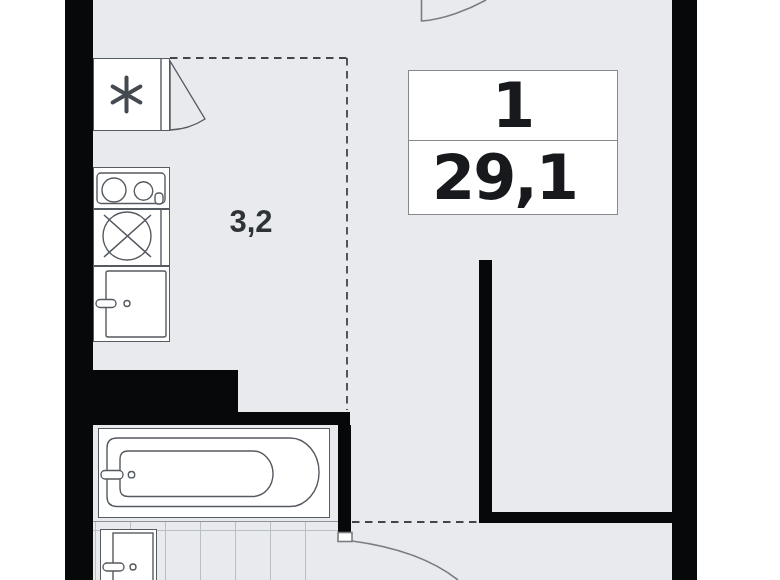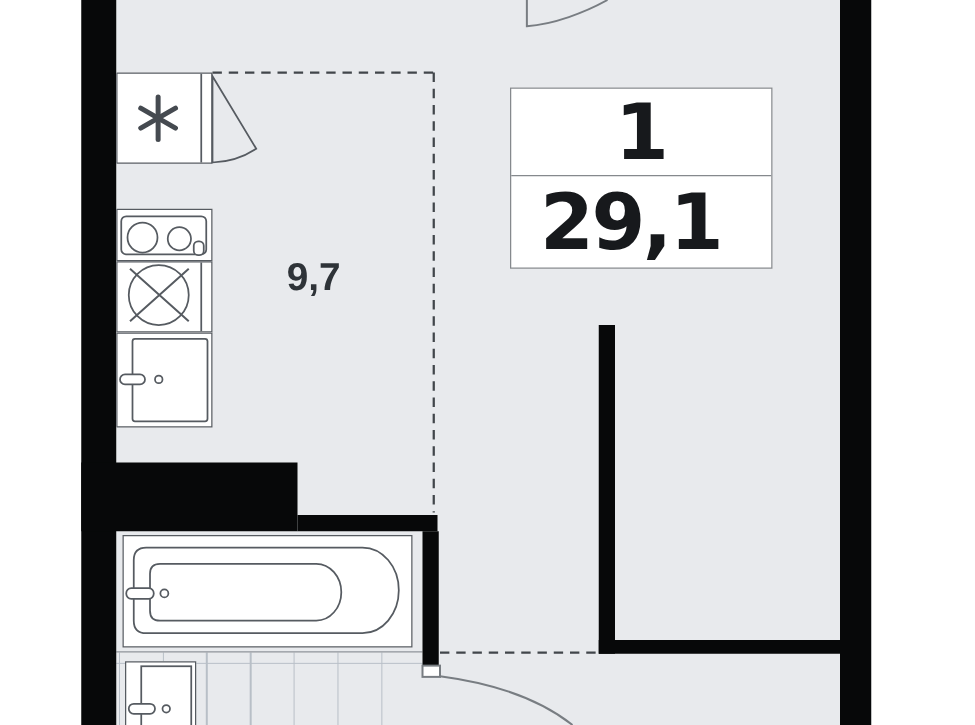--- a/index.html
+++ b/index.html
@@ -120,20 +120,20 @@
       <path d="M352,522 H479"></path>
     </g>
 
     <g fill="none" stroke="#787d82" stroke-width="1.6">
       <path d="M421.5,0 L421.5,21 C443,19.5 468,10 486,0"></path>
       <rect x="338" y="532.5" width="14" height="9" fill="#ffffff"></rect>
       <path d="M352,541 Q420,550 458,580"></path>
     </g>
   </svg>
 
-  <div class="abs zone-label label-kitchen">9,7</div>
+  <div class="abs zone-label label-kitchen">3,2</div>
 
   <div class="abs infobox">
     <div class="row1">1</div>
     <div class="row2">29,1</div>
   </div>
 
 </div>
 
 </body></html>

